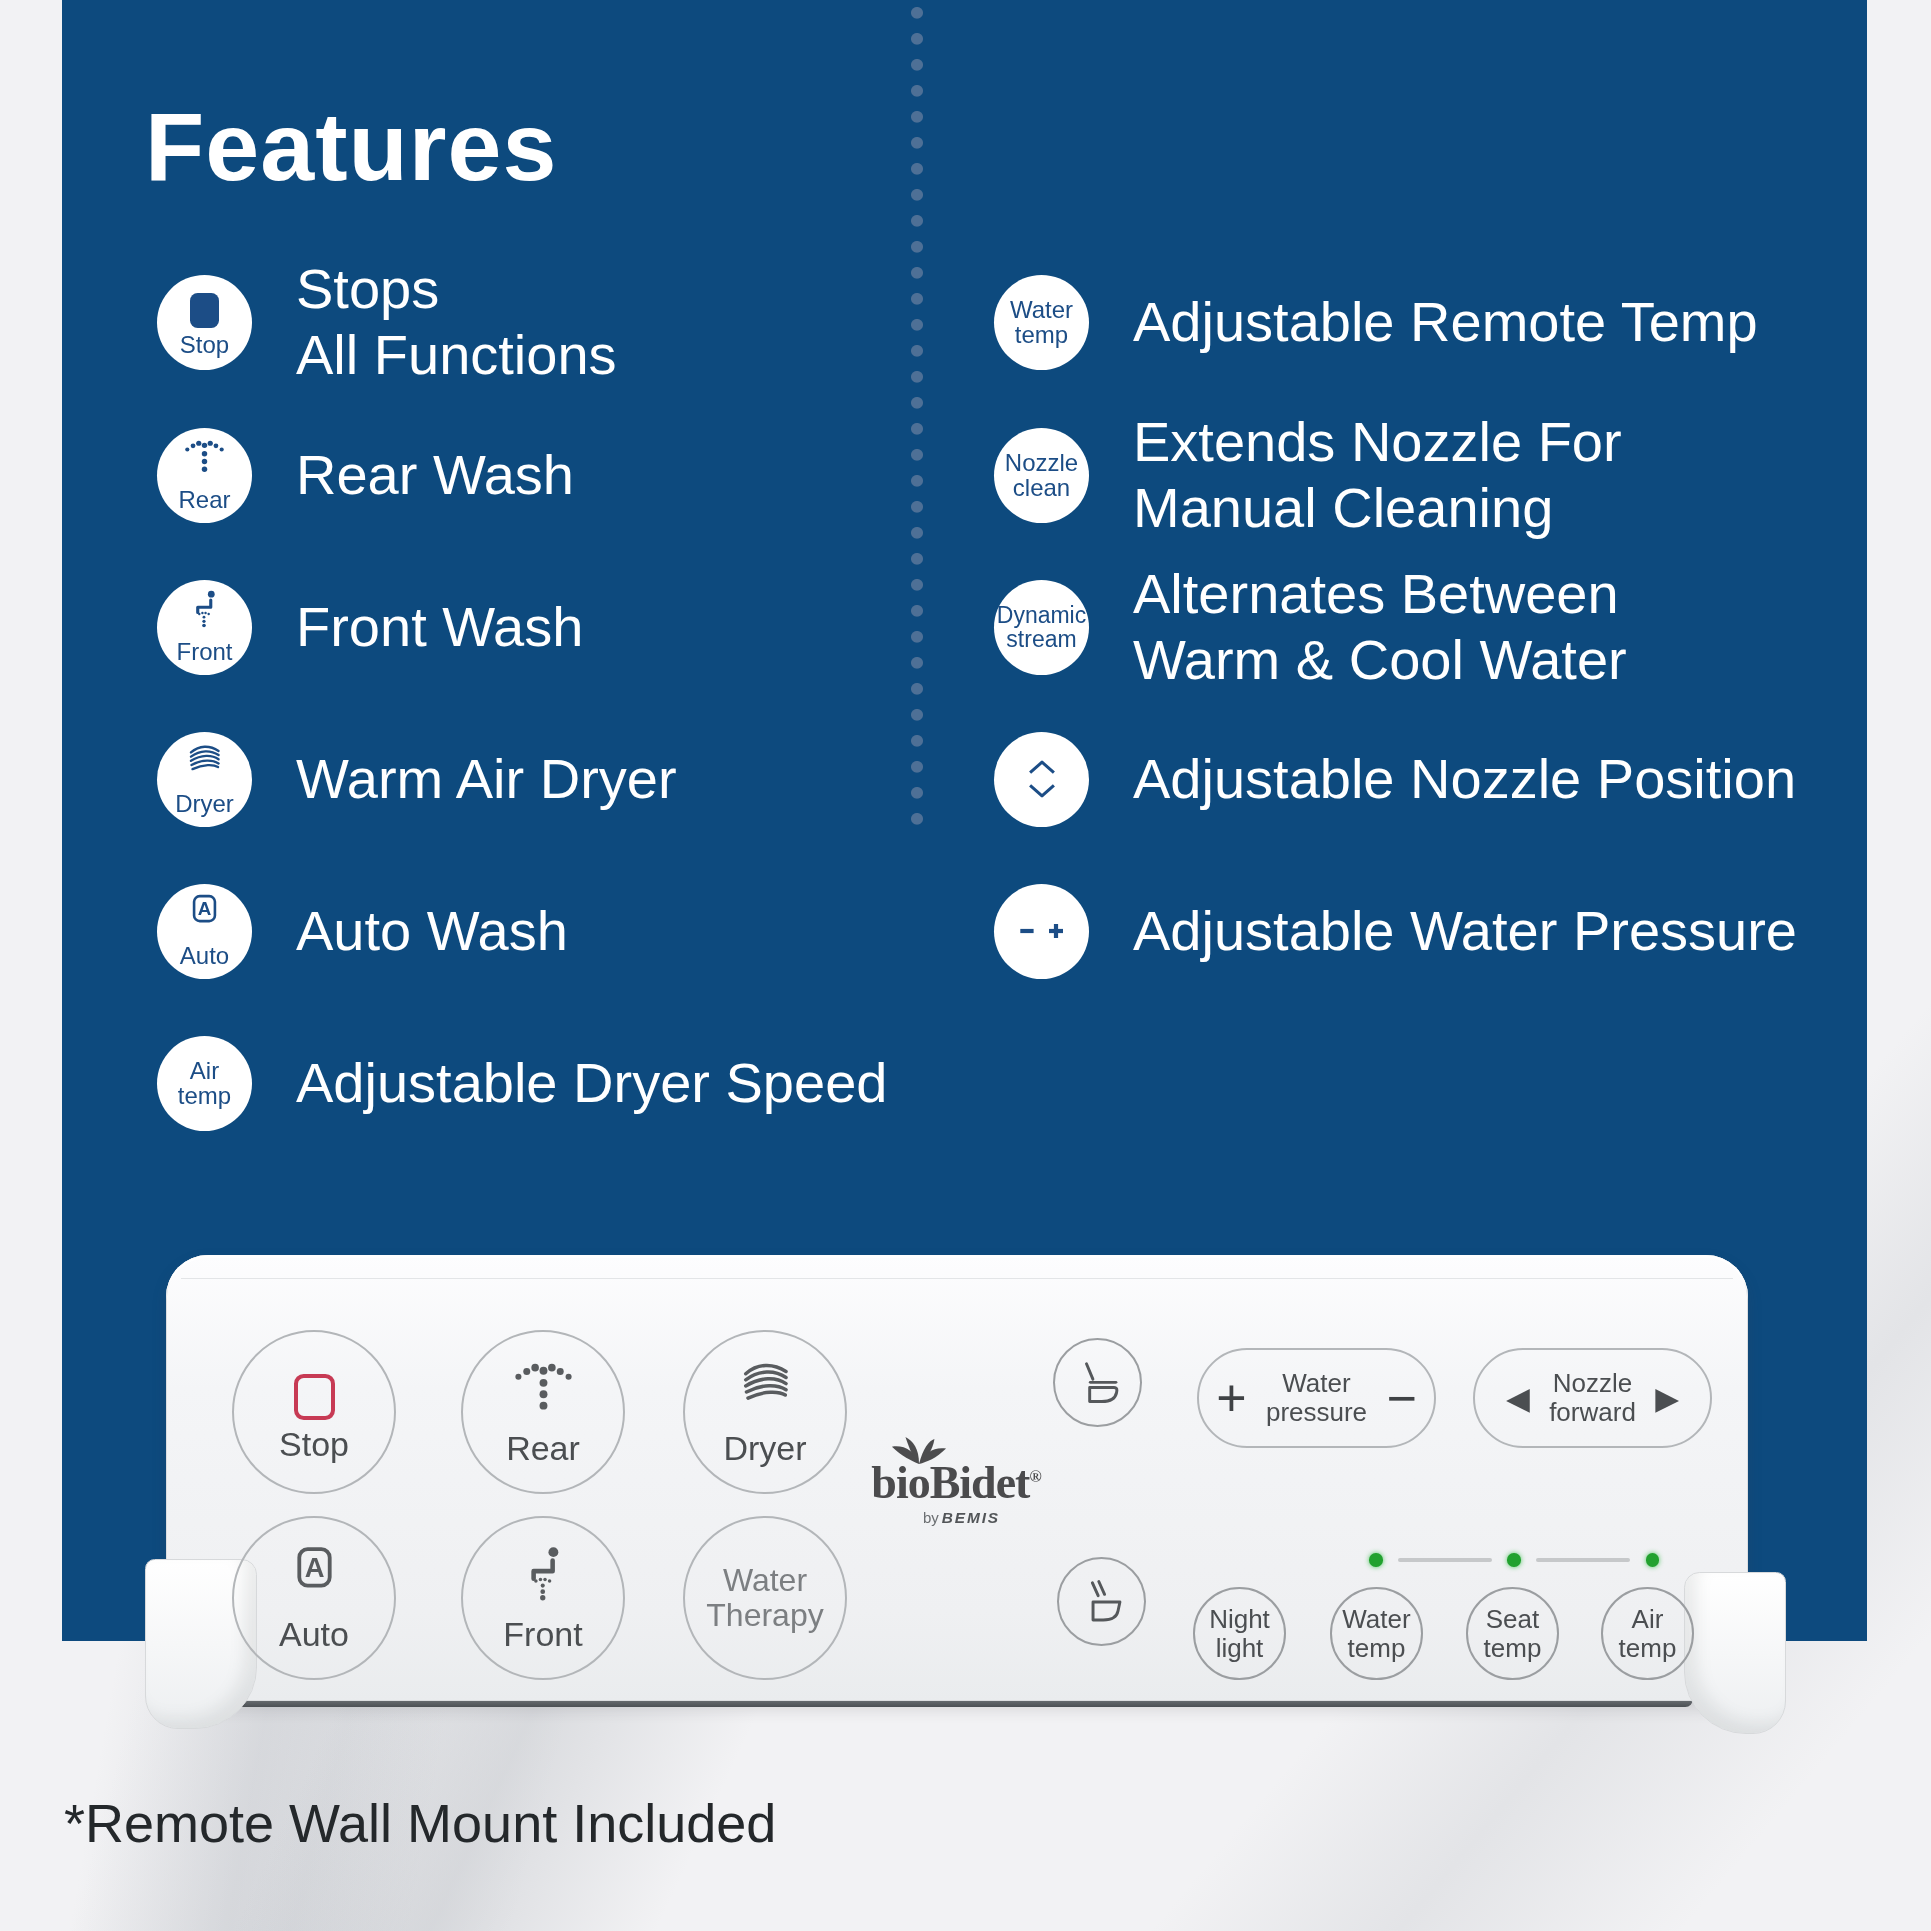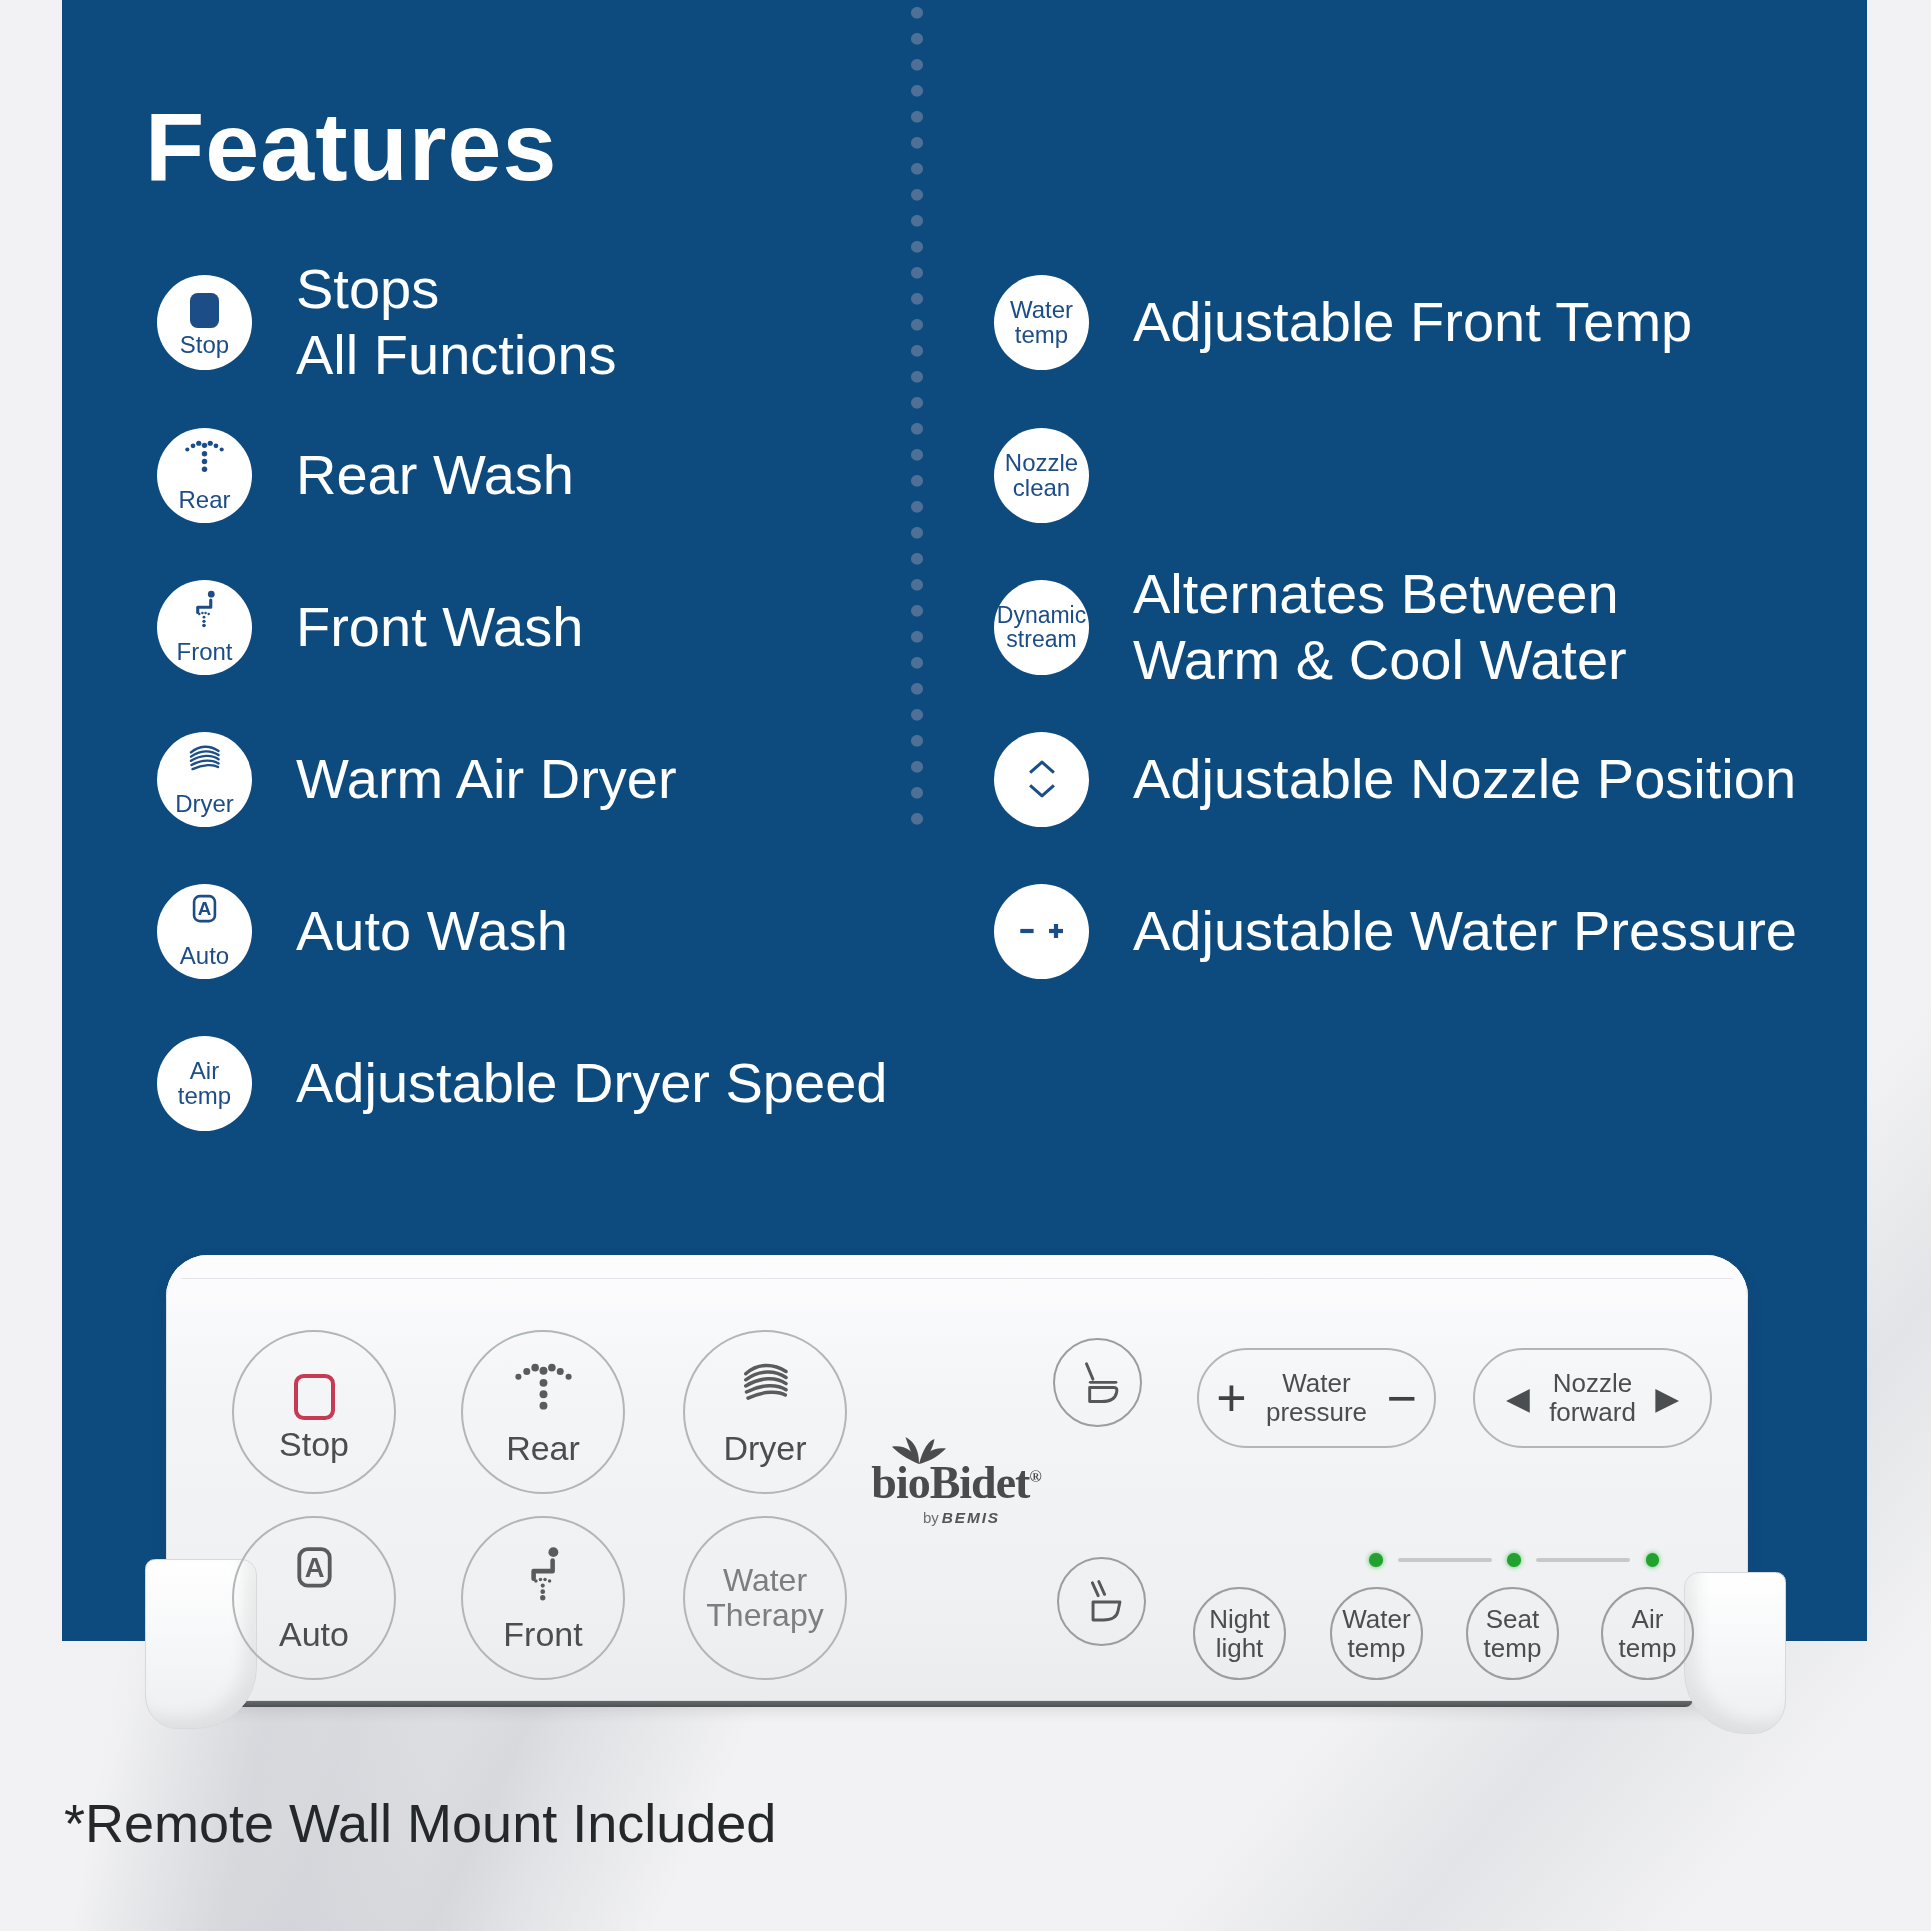--- a/index.html
+++ b/index.html
@@ -191,28 +191,30 @@
 temp</div>
     </div>
     <div class="flabel">Adjustable Dryer Speed</div>
   </div>
 
   <div class="frow col-r r1">
     <div class="fcircle">
       <div class="fbadge big">Water
 temp</div>
     </div>
-    <div class="flabel">Adjustable Front Temp</div>
+    <div class="flabel">Adjustable Remote Temp</div>
   </div>
 
   <div class="frow col-r r2">
     <div class="fcircle">
       <div class="fbadge big">Nozzle
 clean</div>
     </div>
+    <div class="flabel">Extends Nozzle For
+Manual Cleaning</div>
   </div>
 
   <div class="frow col-r r4">
     <div class="fcircle icon-only">
       <svg viewBox="-50 -50 100 100">
           <g fill="none" stroke="currentColor" stroke-width="4.4" stroke-linejoin="round">
         <path d="M -17,-9 L 0,-24 L 17,-9"></path>
             <path d="M -17,9 L 0,24 L 17,9"></path>
       </g>
         </svg>

